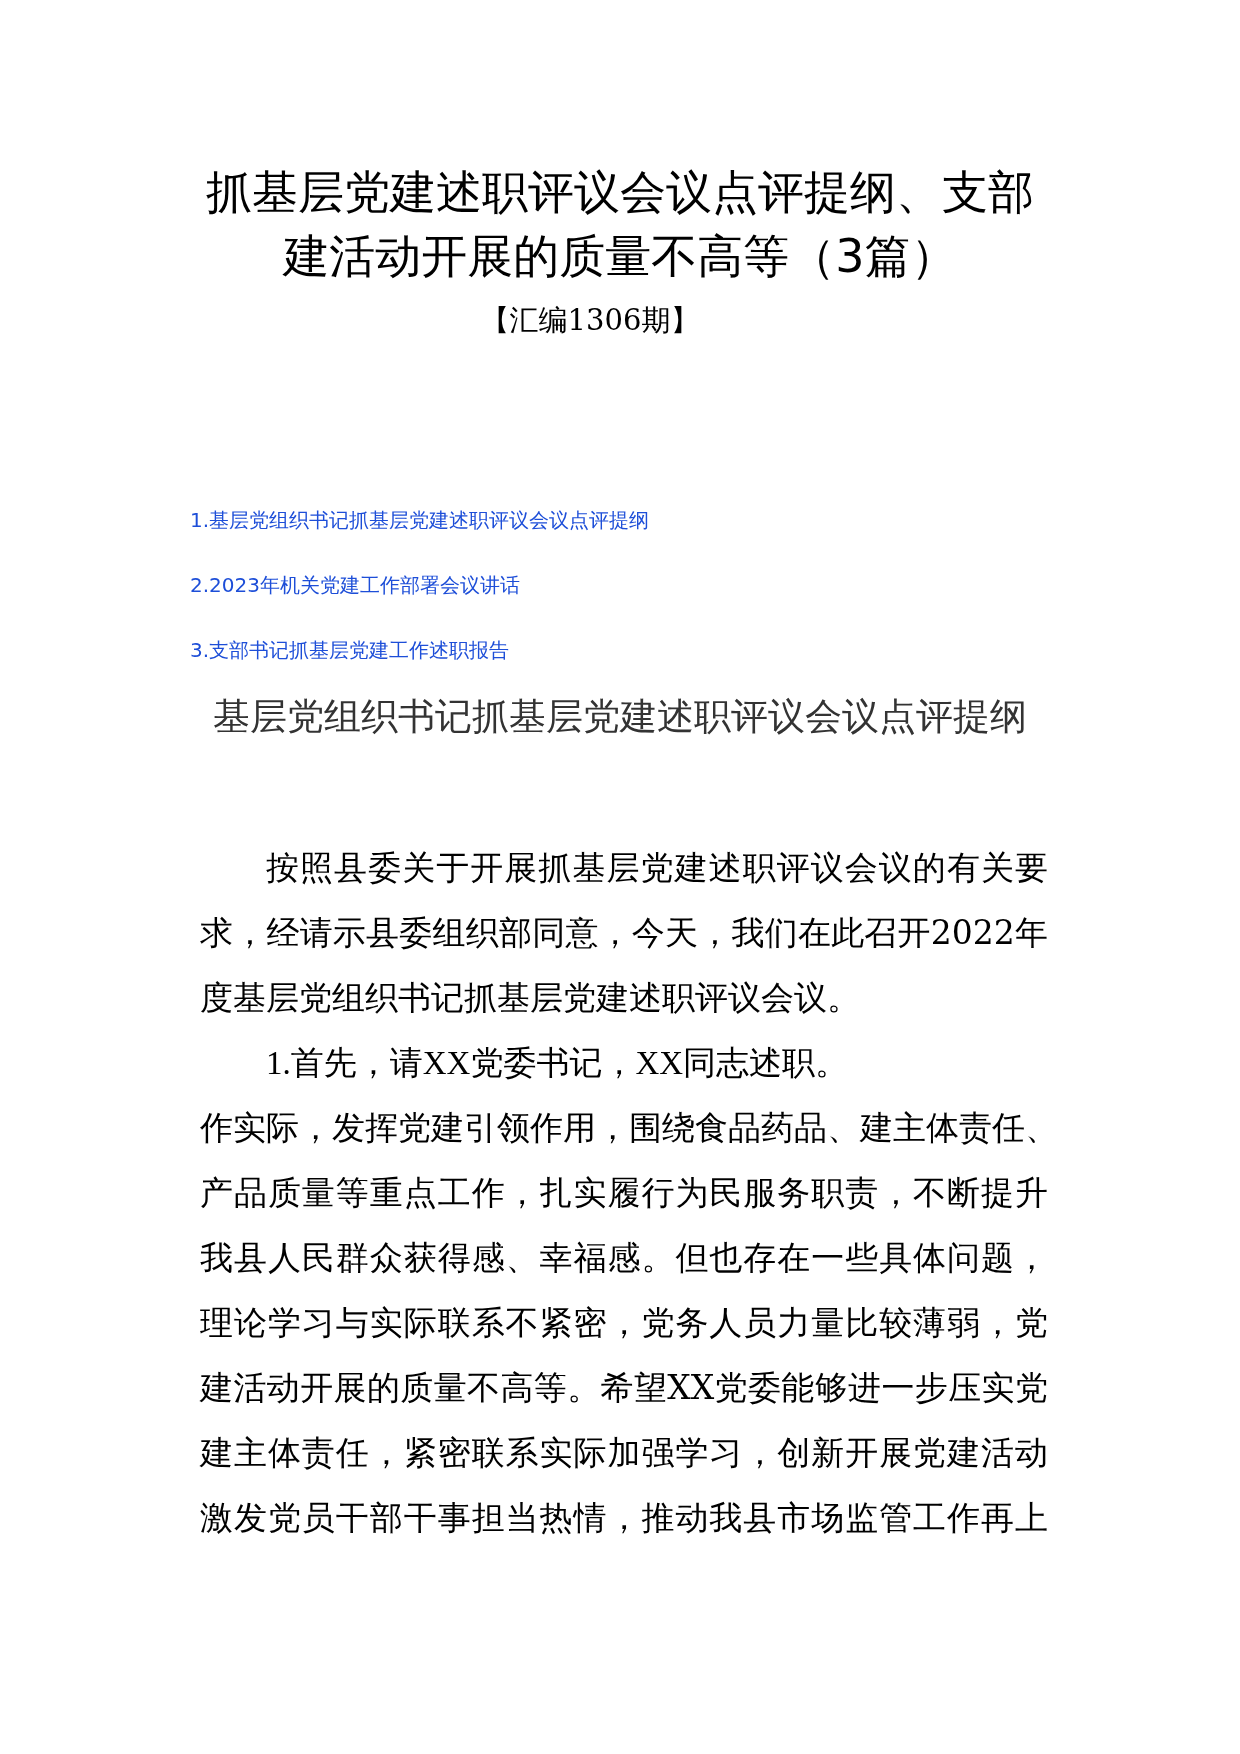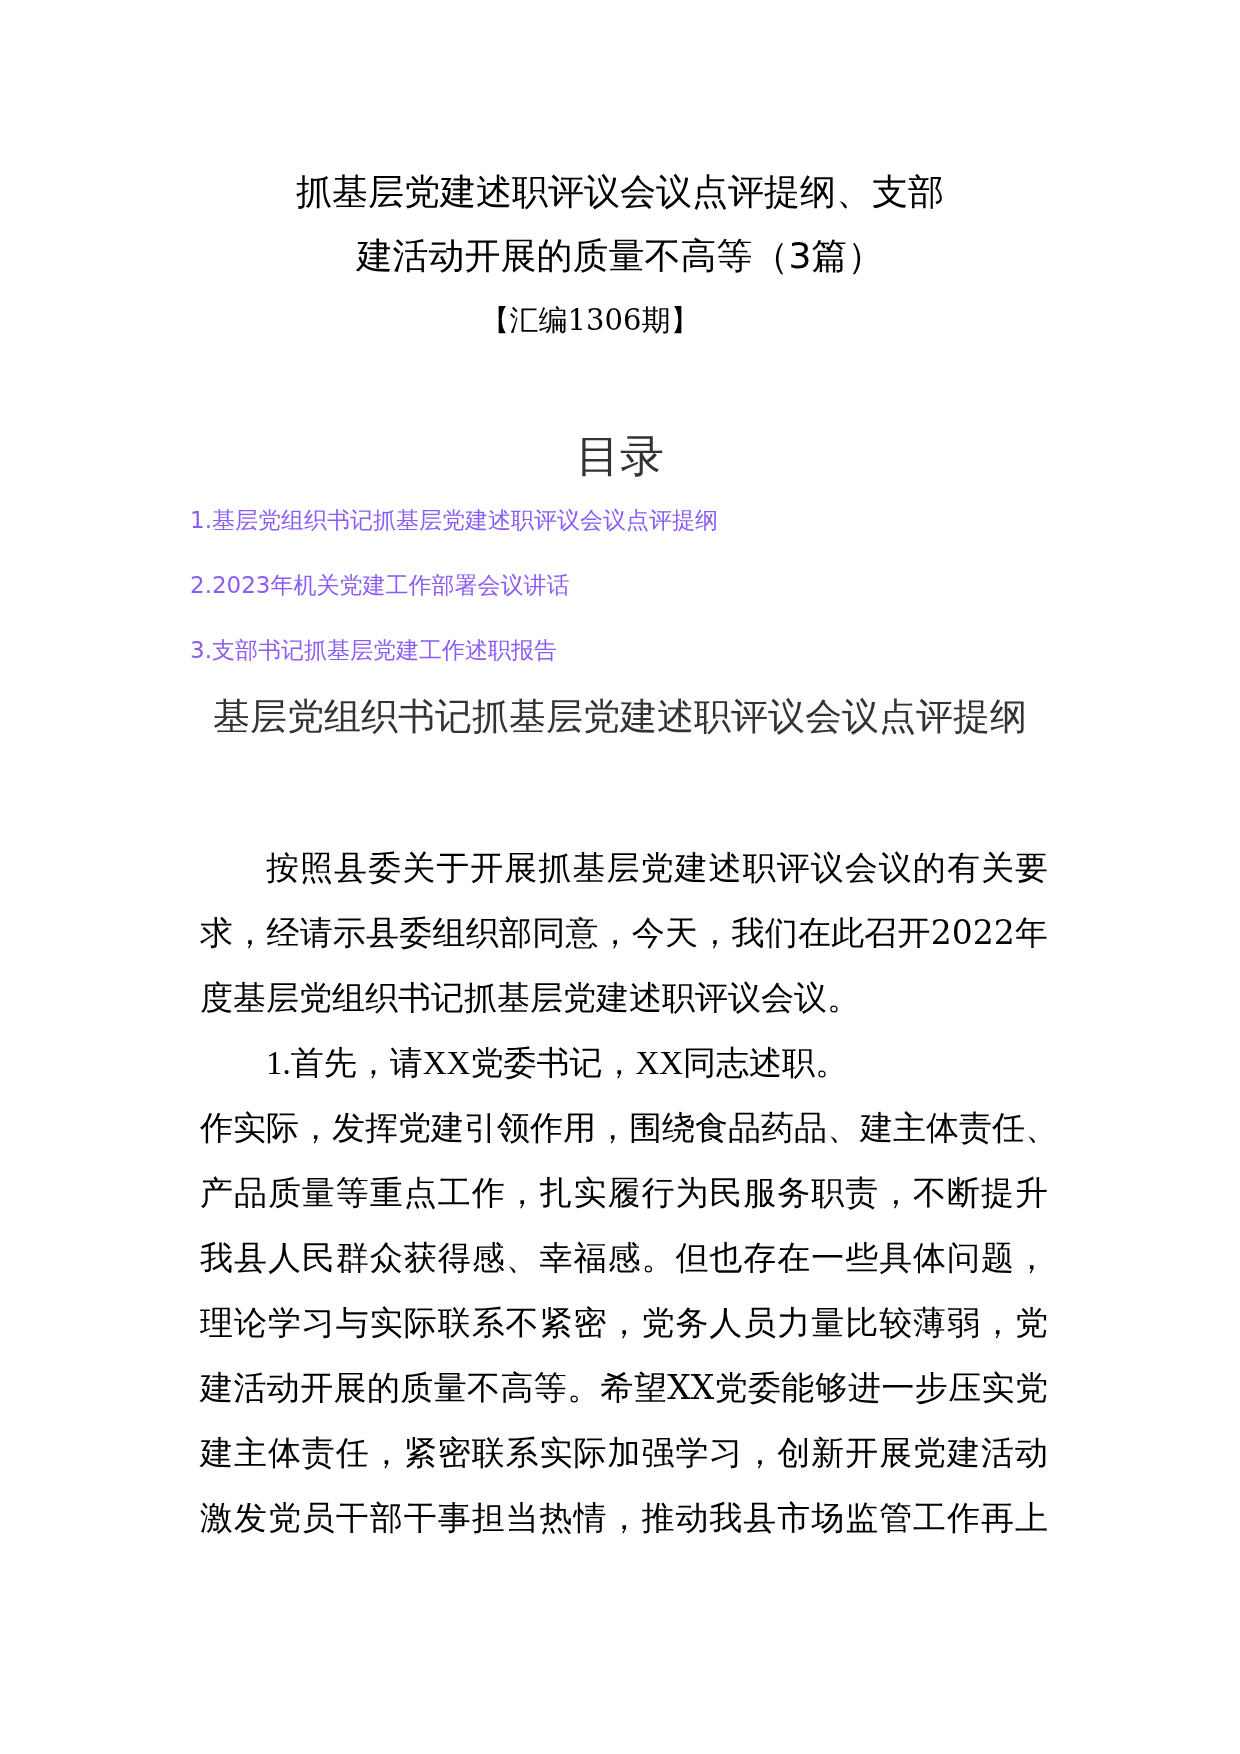--- a/index.html
+++ b/index.html
@@ -19,21 +19,21 @@
       width: 1240px;
       height: 1754px;
       background: #ffffff;
     }
     .doc-title {
       position: absolute;
       left: 0;
       width: 1240px;
       text-align: center;
       font-family: "DejaVu Sans", "Liberation Sans", sans-serif;
-      font-size: 36px;
+      font-size: 46px;
       color: #000000;
       line-height: 64px;
       top: 160px;
     }
     .doc-title .tline {
       display: block;
       white-space: nowrap;
     }
     .issue-tag {
       position: absolute;
@@ -61,22 +61,22 @@
     .toc-list {
       position: absolute;
       left: 190px;
       top: 502px;
       margin: 0;
       padding: 0;
       list-style: none;
     }
     .toc-item {
       font-family: "DejaVu Sans", "Liberation Sans", sans-serif;
-      font-size: 23px;
-      color: #8b5cf6;
+      font-size: 20px;
+      color: #1d4ed8;
       height: 65px;
       line-height: 36px;
       white-space: nowrap;
     }
     .section-title {
       position: absolute;
       left: 0;
       width: 1240px;
       text-align: center;
       top: 692px;
@@ -116,21 +116,20 @@
 
 <div class="page">
 
   <h1 class="doc-title" style="margin:0;font-weight:normal;">
     <span class="tline">抓基层党建述职评议会议点评提纲、支部</span>
     <span class="tline">建活动开展的质量不高等（3篇）</span>
   </h1>
 
   <div class="issue-tag">【汇编1306期】</div>
 
-  <h2 class="toc-heading" style="margin:0;font-weight:normal;">目录</h2>
 
   <ul class="toc-list">
     <li class="toc-item">1.基层党组织书记抓基层党建述职评议会议点评提纲</li>
     <li class="toc-item">2.2023年机关党建工作部署会议讲话</li>
     <li class="toc-item">3.支部书记抓基层党建工作述职报告</li>
   </ul>
 
   <h2 class="section-title" style="margin:0;font-weight:normal;">基层党组织书记抓基层党建述职评议会议点评提纲</h2>
 
   <div class="body-text">

